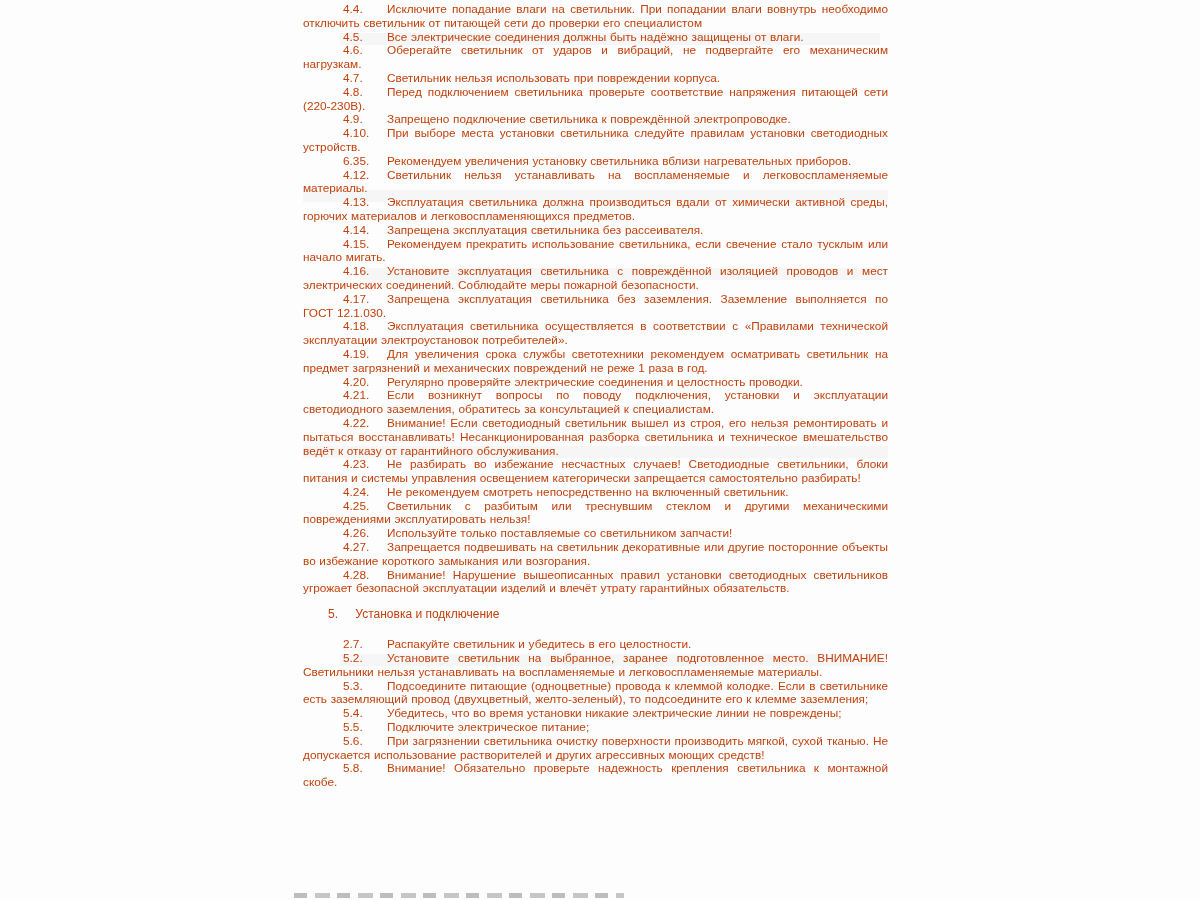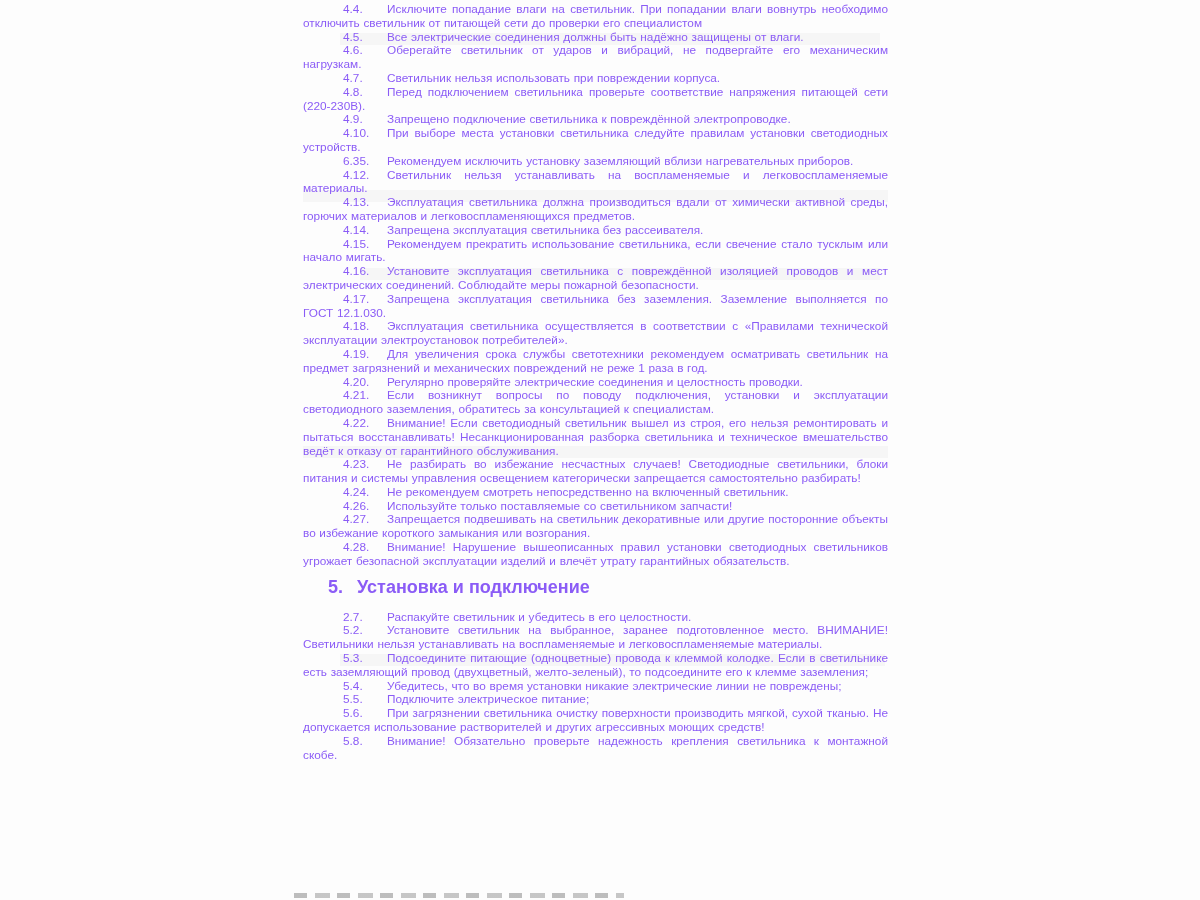--- a/index.html
+++ b/index.html
@@ -7,21 +7,21 @@
     padding: 0;
     background: #ffffff;
   }
   .page {
     position: relative;
     width: 1200px;
     height: 900px;
     background: #fdfdfd;
     overflow: hidden;
     font-family: "Liberation Sans", "DejaVu Sans", sans-serif;
-    color: #8b5cf6;
+    color: #c2410c;
   }
   .column {
     position: absolute;
     left: 303px;
     top: 3px;
     width: 585px;
   }
   .item {
     margin: 0;
     font-size: 11.8px;
@@ -31,23 +31,23 @@
     word-spacing: 0.4px;
   }
   .item .num {
     display: inline-block;
     min-width: 44px;
     text-indent: 0;
   }
   .section-heading {
     margin: 10px 0 15px 0;
     padding-left: 25px;
-    font-size: 18px;
+    font-size: 12px;
     line-height: 17px;
-    font-weight: bold;
+    font-weight: normal;
     text-indent: 0;
   }
   .section-heading .hnum {
     display: inline-block;
     min-width: 24px;
   }
   
   .scan-artifact {
     position: absolute;
     background: rgba(0, 0, 0, 0.028);
@@ -84,34 +84,35 @@
   <div class="column">
 
     <div id="s4-list">
         <p class="item"><span class="num">4.4.</span><span class="txt">Исключите попадание влаги на светильник. При попадании влаги вовнутрь необходимо отключить светильник от питающей сети до проверки его специалистом</span></p>
         <p class="item"><span class="num">4.5.</span><span class="txt">Все электрические соединения должны быть надёжно защищены от влаги.</span></p>
         <p class="item"><span class="num">4.6.</span><span class="txt">Оберегайте светильник от ударов и вибраций, не подвергайте его механическим нагрузкам.</span></p>
         <p class="item"><span class="num">4.7.</span><span class="txt">Светильник нельзя использовать при повреждении корпуса.</span></p>
         <p class="item"><span class="num">4.8.</span><span class="txt">Перед подключением светильника проверьте соответствие напряжения питающей сети (220-230В).</span></p>
         <p class="item"><span class="num">4.9.</span><span class="txt">Запрещено подключение светильника к повреждённой электропроводке.</span></p>
         <p class="item"><span class="num">4.10.</span><span class="txt">При выборе места установки светильника следуйте правилам установки светодиодных устройств.</span></p>
-        <p class="item"><span class="num">6.35.</span><span class="txt">Рекомендуем исключить установку заземляющий вблизи нагревательных приборов.</span></p>
+        <p class="item"><span class="num">6.35.</span><span class="txt">Рекомендуем увеличения установку светильника вблизи нагревательных приборов.</span></p>
         <p class="item"><span class="num">4.12.</span><span class="txt">Светильник нельзя устанавливать на воспламеняемые и легковоспламеняемые материалы.</span></p>
         <p class="item"><span class="num">4.13.</span><span class="txt">Эксплуатация светильника должна производиться вдали от химически активной среды, горючих материалов и легковоспламеняющихся предметов.</span></p>
         <p class="item"><span class="num">4.14.</span><span class="txt">Запрещена эксплуатация светильника без рассеивателя.</span></p>
         <p class="item"><span class="num">4.15.</span><span class="txt">Рекомендуем прекратить использование светильника, если свечение стало тусклым или начало мигать.</span></p>
         <p class="item"><span class="num">4.16.</span><span class="txt">Установите эксплуатация светильника с повреждённой изоляцией проводов и мест электрических соединений. Соблюдайте меры пожарной безопасности.</span></p>
         <p class="item"><span class="num">4.17.</span><span class="txt">Запрещена эксплуатация светильника без заземления. Заземление выполняется по ГОСТ 12.1.030.</span></p>
         <p class="item"><span class="num">4.18.</span><span class="txt">Эксплуатация светильника осуществляется в соответствии с «Правилами технической эксплуатации электроустановок потребителей».</span></p>
         <p class="item"><span class="num">4.19.</span><span class="txt">Для увеличения срока службы светотехники рекомендуем осматривать светильник на предмет загрязнений и механических повреждений не реже 1 раза в год.</span></p>
         <p class="item"><span class="num">4.20.</span><span class="txt">Регулярно проверяйте электрические соединения и целостность проводки.</span></p>
         <p class="item"><span class="num">4.21.</span><span class="txt">Если возникнут вопросы по поводу подключения, установки и эксплуатации светодиодного заземления, обратитесь за консультацией к специалистам.</span></p>
         <p class="item"><span class="num">4.22.</span><span class="txt">Внимание! Если светодиодный светильник вышел из строя, его нельзя ремонтировать и пытаться восстанавливать! Несанкционированная разборка светильника и техническое вмешательство ведёт к отказу от гарантийного обслуживания.</span></p>
         <p class="item"><span class="num">4.23.</span><span class="txt">Не разбирать во избежание несчастных случаев! Светодиодные светильники, блоки питания и системы управления освещением категорически запрещается самостоятельно разбирать!</span></p>
         <p class="item"><span class="num">4.24.</span><span class="txt">Не рекомендуем смотреть непосредственно на включенный светильник.</span></p>
+        <p class="item"><span class="num">4.25.</span><span class="txt">Светильник с разбитым или треснувшим стеклом и другими механическими повреждениями эксплуатировать нельзя!</span></p>
         <p class="item"><span class="num">4.26.</span><span class="txt">Используйте только поставляемые со светильником запчасти!</span></p>
         <p class="item"><span class="num">4.27.</span><span class="txt">Запрещается подвешивать на светильник декоративные или другие посторонние объекты во избежание короткого замыкания или возгорания.</span></p>
         <p class="item"><span class="num">4.28.</span><span class="txt">Внимание! Нарушение вышеописанных правил установки светодиодных светильников угрожает безопасной эксплуатации изделий и влечёт утрату гарантийных обязательств.</span></p>
       </div>
 
     <h2 class="section-heading">
       <span class="hnum">5.</span>
       <span class="htitle">Установка и подключение</span>
     </h2>
 

